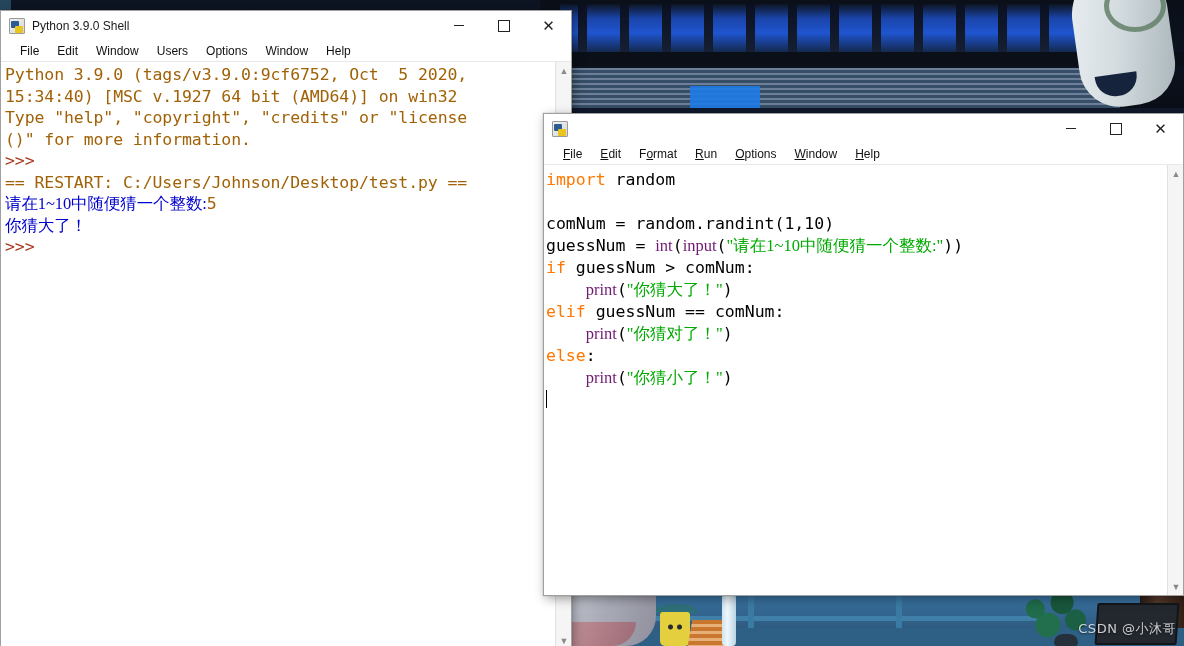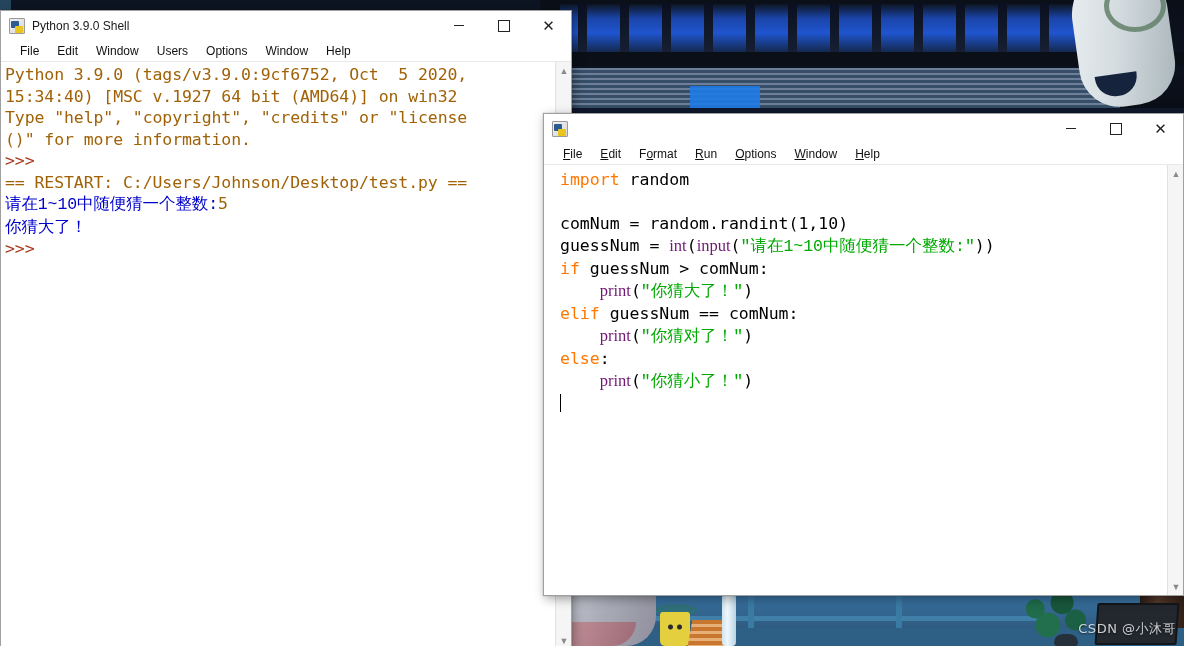--- a/index.html
+++ b/index.html
@@ -217,26 +217,26 @@
   .vscroll .arrow.down { bottom: 0; }
 
   
   #shell-win { left: 0px; top: 0px; width: 572px; height: 640px; }
   #shell-code {
     font-size: 16.5px; line-height: 21.5px; letter-spacing: -0.1px;
   }
   .l-black { color: #a16207; }
   .l-prompt { color: #aa3b1e; }
   .l-out { color: #0000cc; }
-  .cjk { font-family: Liberation Mono, monospace; }
+  .cjk { font-family: Liberation Serif, serif; }
 
   
   #editor-win { left: 543px; top: 103px; width: 641px; height: 483px; }
   #editor-code {
-    font-size: 16.5px; line-height: 22px; left: 16px; top: 4px;
+    font-size: 16.5px; line-height: 22px; left: 2px; top: 4px;
   }
   .k-kw { color: #ff7700; }
   .k-builtin { color: #701a75; font-family: Liberation Serif, serif; }
   .k-str { color: #00aa00; }
   .k-def { color: #000000; }
   .caret {
     display: inline-block; width: 1px; height: 18px; background: #000;
     vertical-align: -3px;
   }
 

